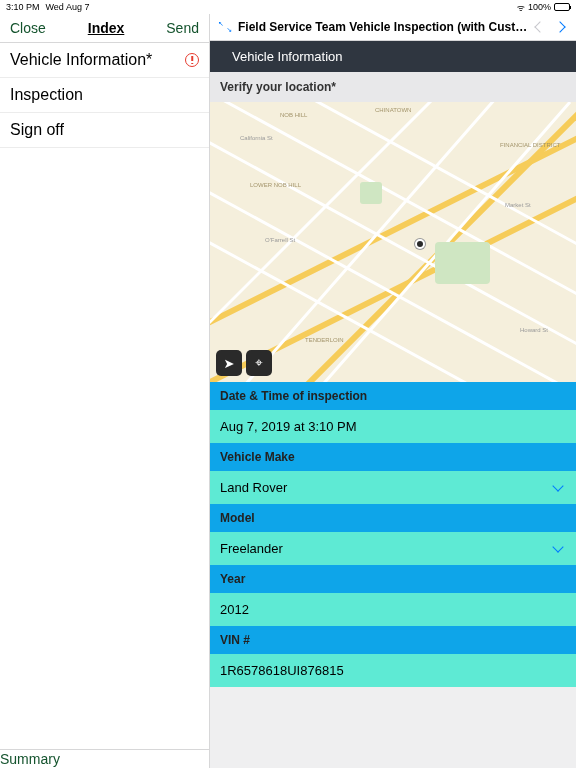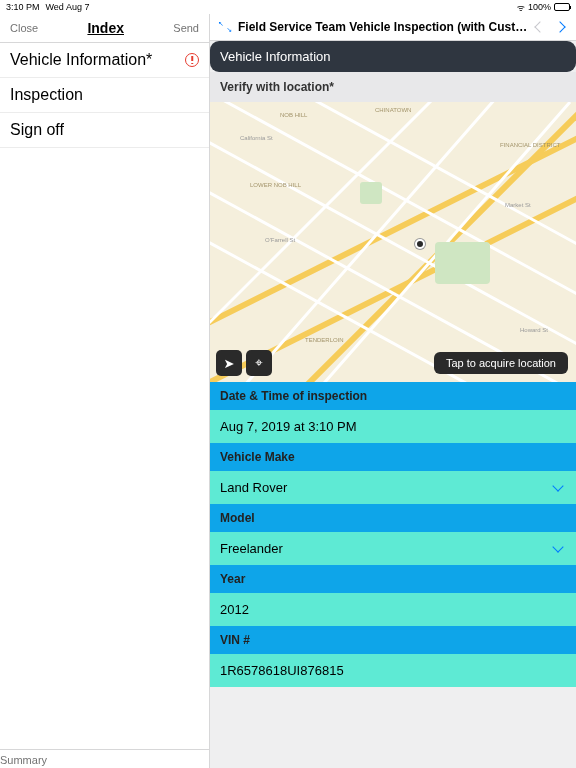--- a/index.html
+++ b/index.html
@@ -11,38 +11,38 @@
     .status-right { display:flex; align-items:center; gap:3px; }
     .battery { width:16px; height:8px; border:1px solid #000; border-radius:2px; position:relative; }
     .battery::after { content:""; position:absolute; right:-2px; top:2px; width:1px; height:3px; background:#000; }
     .battery-fill { background:#000; width:100%; height:100%; }
     
     .main { flex:1; display:flex; min-height:0; }
     .sidebar { width:210px; border-right:1px solid #d7d7d8; display:flex; flex-direction:column; }
     .content { flex:1; background:#efeff0; display:flex; flex-direction:column; min-height:0; overflow:hidden;}
     
     .side-header { display:flex; align-items:center; justify-content:space-between; padding:6px 10px; border-bottom:1px solid #d7d7d8; }
-    .blue-link { color:#737373; font-size:11px;text-align:center; }
+    .blue-link { color:#14532d; font-size:14px;text-align:center; }
     .side-title { font-size:14px; font-weight:600;text-decoration:underline; }
     .index-list { flex:1; }
     .index-item { display:flex; align-items:center; justify-content:space-between; padding:8px 10px; border-bottom:1px solid #ececec; font-size:16px; }
     .alert-icon { width:14px; height:14px; border:1.5px solid #e63b2e; border-radius:50%; position:relative; }
     .alert-icon::before { content:""; position:absolute; left:50%; top:2px; transform:translateX(-50%); width:1.5px; height:5px; background:#e63b2e; }
     .alert-icon::after { content:""; position:absolute; left:50%; bottom:2px; transform:translateX(-50%); width:1.5px; height:1.5px; background:#e63b2e; }
     .side-footer { border-top:1px solid #d7d7d8; }
     
     .content-header { display:flex; align-items:center; padding:6px 8px; gap:6px; background:#fff; border-bottom:1px solid #d7d7d8; }
     .expand-icon { width:14px; height:14px; position:relative; }
     .expand-icon::before { content:"↖"; position:absolute; color:#007aff; font-size:7px; left:0; top:0;}
     .expand-icon::after { content:"↘"; position:absolute; color:#007aff; font-size:7px; right:0; bottom:0;}
     .doc-title { flex:1; font-size:12px; font-weight:600; white-space:nowrap; overflow:hidden; text-overflow:ellipsis; }
     .chevron { width:8px; height:8px; border-top:1.5px solid; border-right:1.5px solid; display:inline-block; }
     .chev-left { transform:rotate(-135deg); border-color:#c7c7cc; margin-right:6px;}
     .chev-right { transform:rotate(45deg); border-color:#007aff; margin-right:4px;}
-    .section-banner { background:#2f3640; color:#fff; font-size:13px; font-weight:500; padding:8px 10px;border-radius:9px; }
+    .section-banner { background:#2f3640; color:#fff; font-size:13px; font-weight:500; padding:8px 22px; }
     .section-label { background:#e8e8ea; font-size:12px; font-weight:600; padding:8px 10px; color:#333; }
     
     .map { height:280px; position:relative; background:#f3ecd9; overflow:hidden; }
     .map svg { width:100%; height:100%; }
     .map-pin { position:absolute; left:56%; top:49%; width:10px; height:10px; border-radius:50%; background:#2a2a2a; border:2px solid #fff; box-shadow:0 0 0 1px #999; }
     .map-controls { position:absolute; left:6px; bottom:6px; display:flex; gap:4px; }
     .map-btn { width:26px; height:26px; background:#2a2a2a; border-radius:5px; display:flex; align-items:center; justify-content:center; color:#fff; font-size:13px;}
     .map-banner { position:absolute; right:8px; bottom:8px; background:#2a2a2a; color:#fff; border-radius:6px; font-size:11px; padding:5px 12px; }
     
     .field-label { background:#0ea5e9; font-size:12px; font-weight:600; padding:7px 10px; color:#222;}
@@ -93,21 +93,21 @@
 
   <div class="content">
     <div class="content-header">
       <span class="expand-icon"></span>
       <span class="doc-title">Field Service Team Vehicle Inspection (with Custom Excel Ou...</span>
       <span class="chevron chev-left"></span>
       <span class="chevron chev-right"></span>
     </div>
 
     <div class="section-banner">Vehicle Information</div>
-    <div class="section-label">Verify with location*</div>
+    <div class="section-label">Verify your location*</div>
 
     <div class="map">
       <svg viewBox="0 0 366 280">
         <rect width="366" height="280" fill="#f5efdc"></rect>
         <g stroke="#f7c94b" stroke-width="6" opacity="0.9">
           <line x1="-20" y1="230" x2="400" y2="20"></line>
           <line x1="-20" y1="290" x2="400" y2="80"></line>
           <line x1="80" y1="300" x2="380" y2="0"></line>
         </g>
         <g stroke="#fff" stroke-width="3">
@@ -136,21 +136,20 @@
           <text x="55" y="140">O'Farrell St</text>
           <text x="295" y="105">Market St</text>
           <text x="310" y="230">Howard St</text>
         </g>
       </svg>
       <div class="map-pin"></div>
       <div class="map-controls">
         <div class="map-btn">➤</div>
         <div class="map-btn">⌖</div>
       </div>
-      <div class="map-banner">Tap to acquire location</div>
     </div>
 
     <div class="field-label">Date &amp; Time of inspection</div>
     <div class="field-value">
       <span>Aug 7, 2019 at 3:10 PM</span>
     </div>
 
     <div class="field-label">Vehicle Make</div>
     <div class="field-value">
       <span>Land Rover</span>

